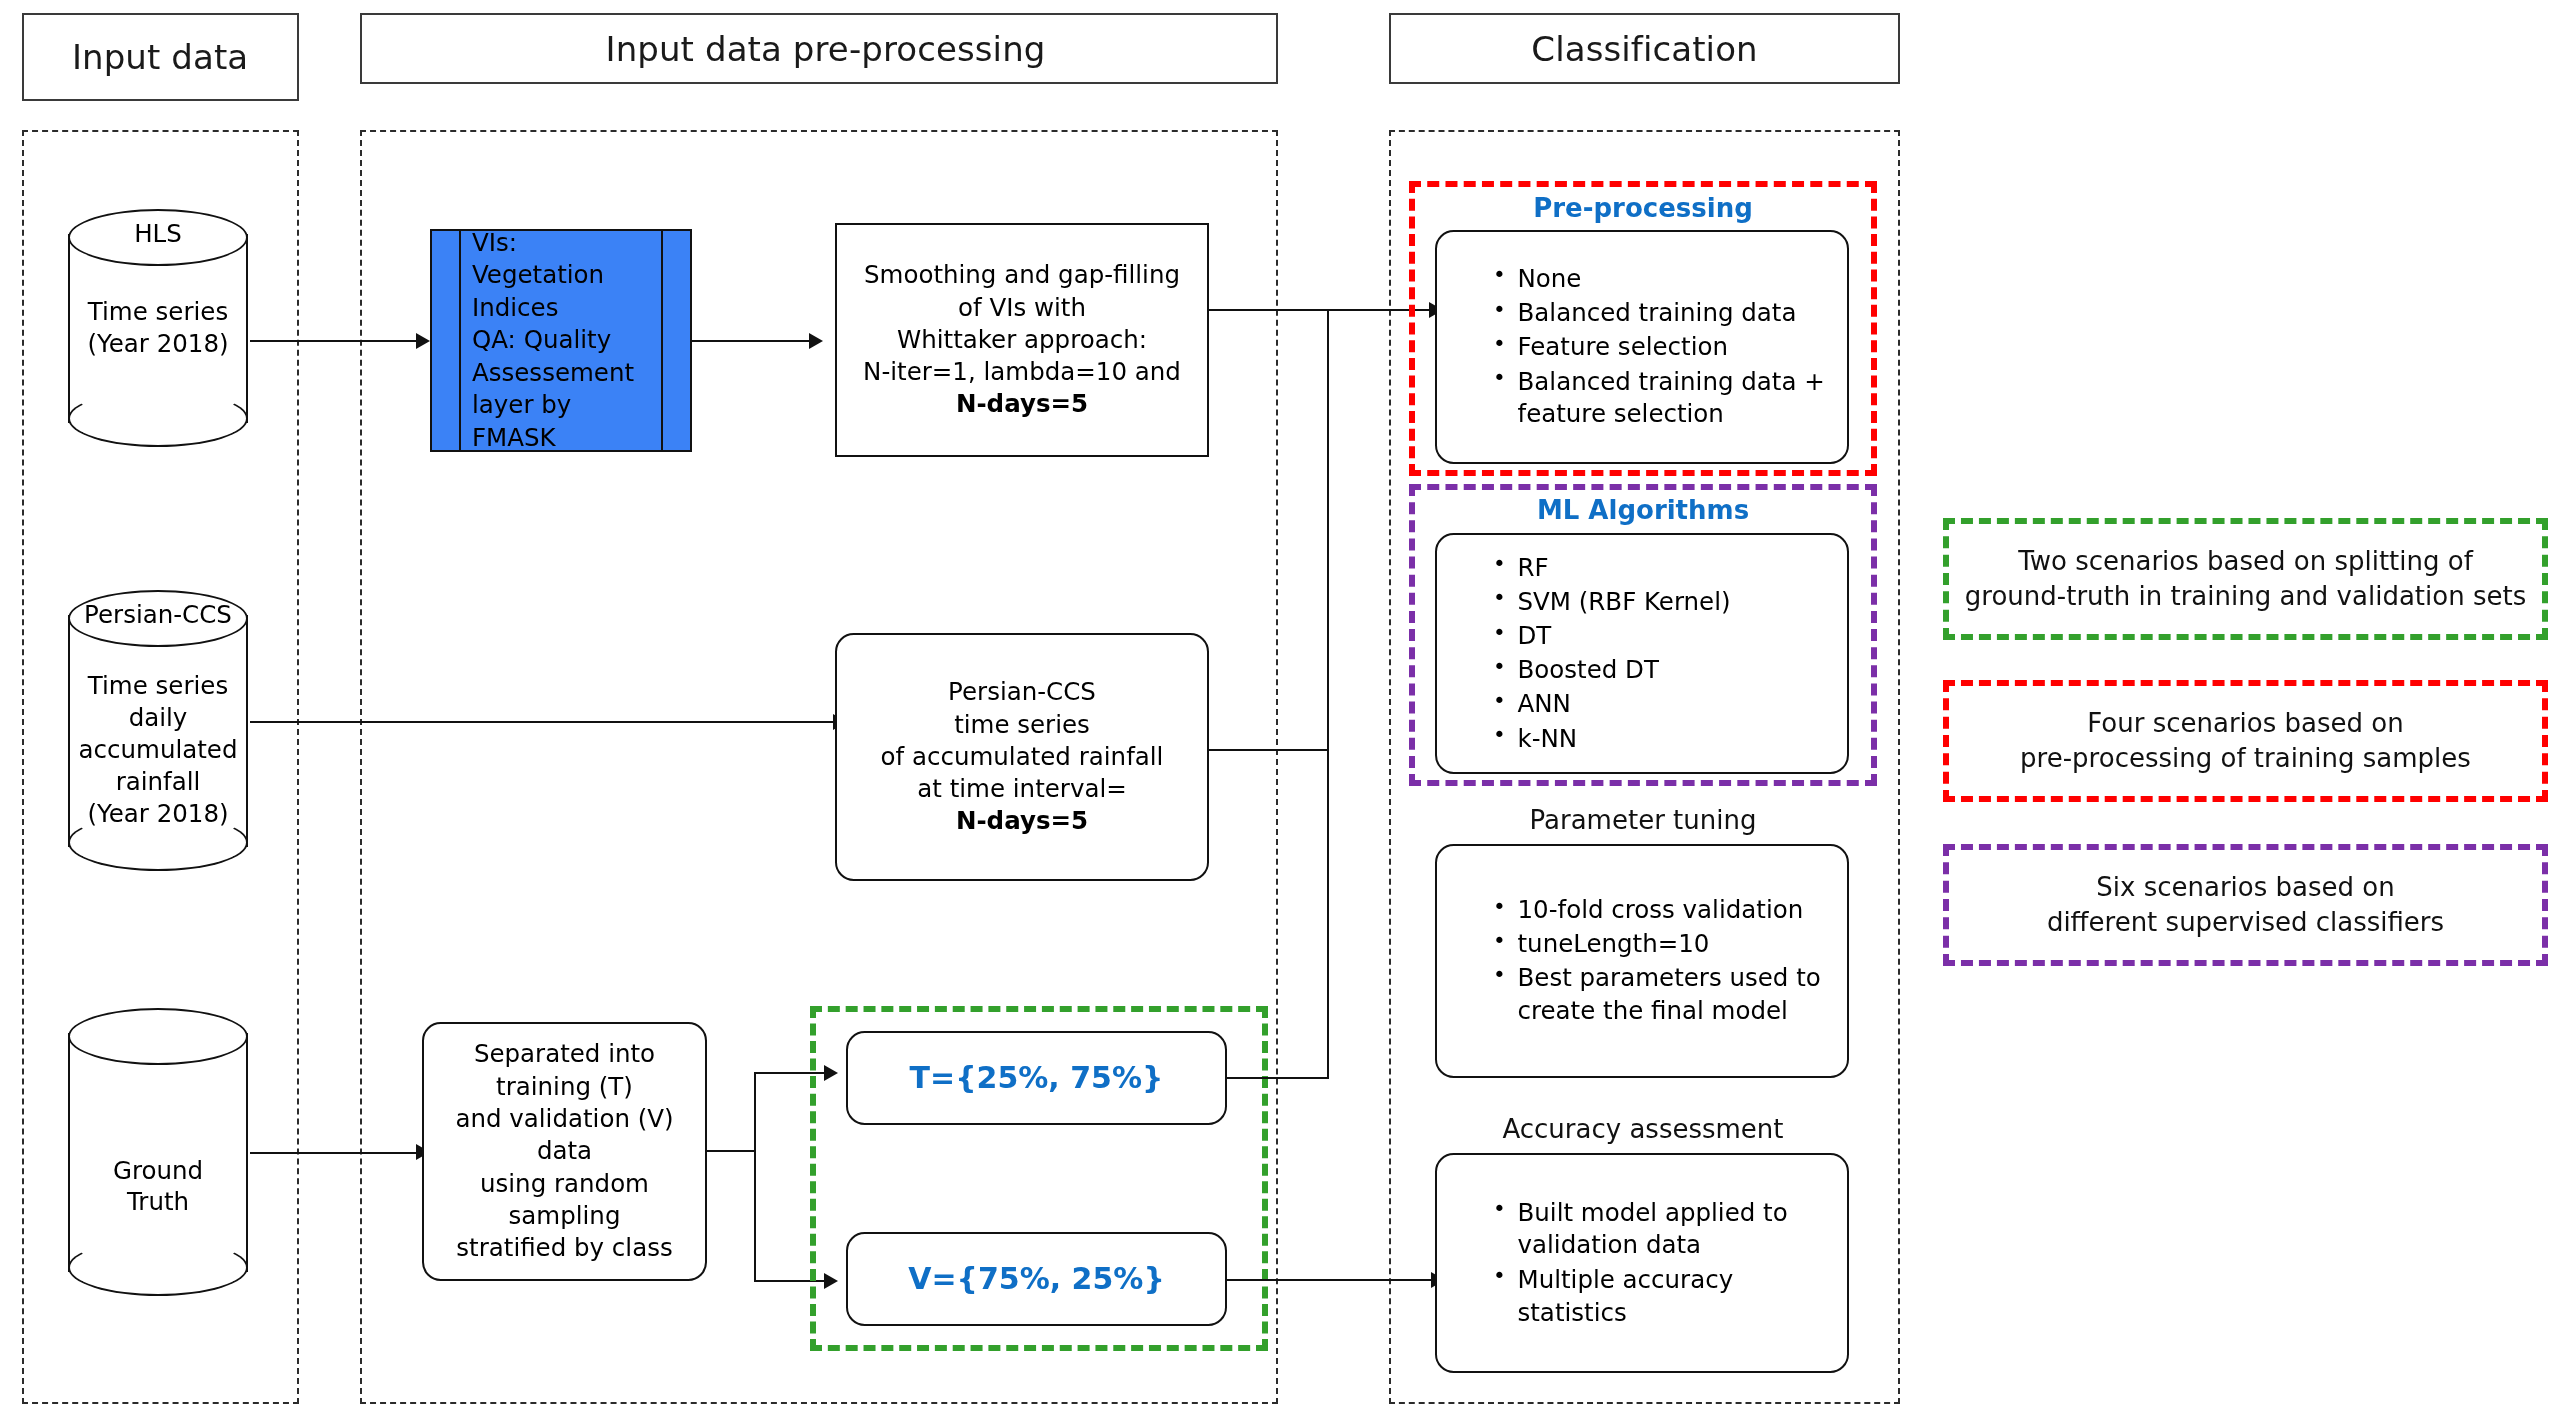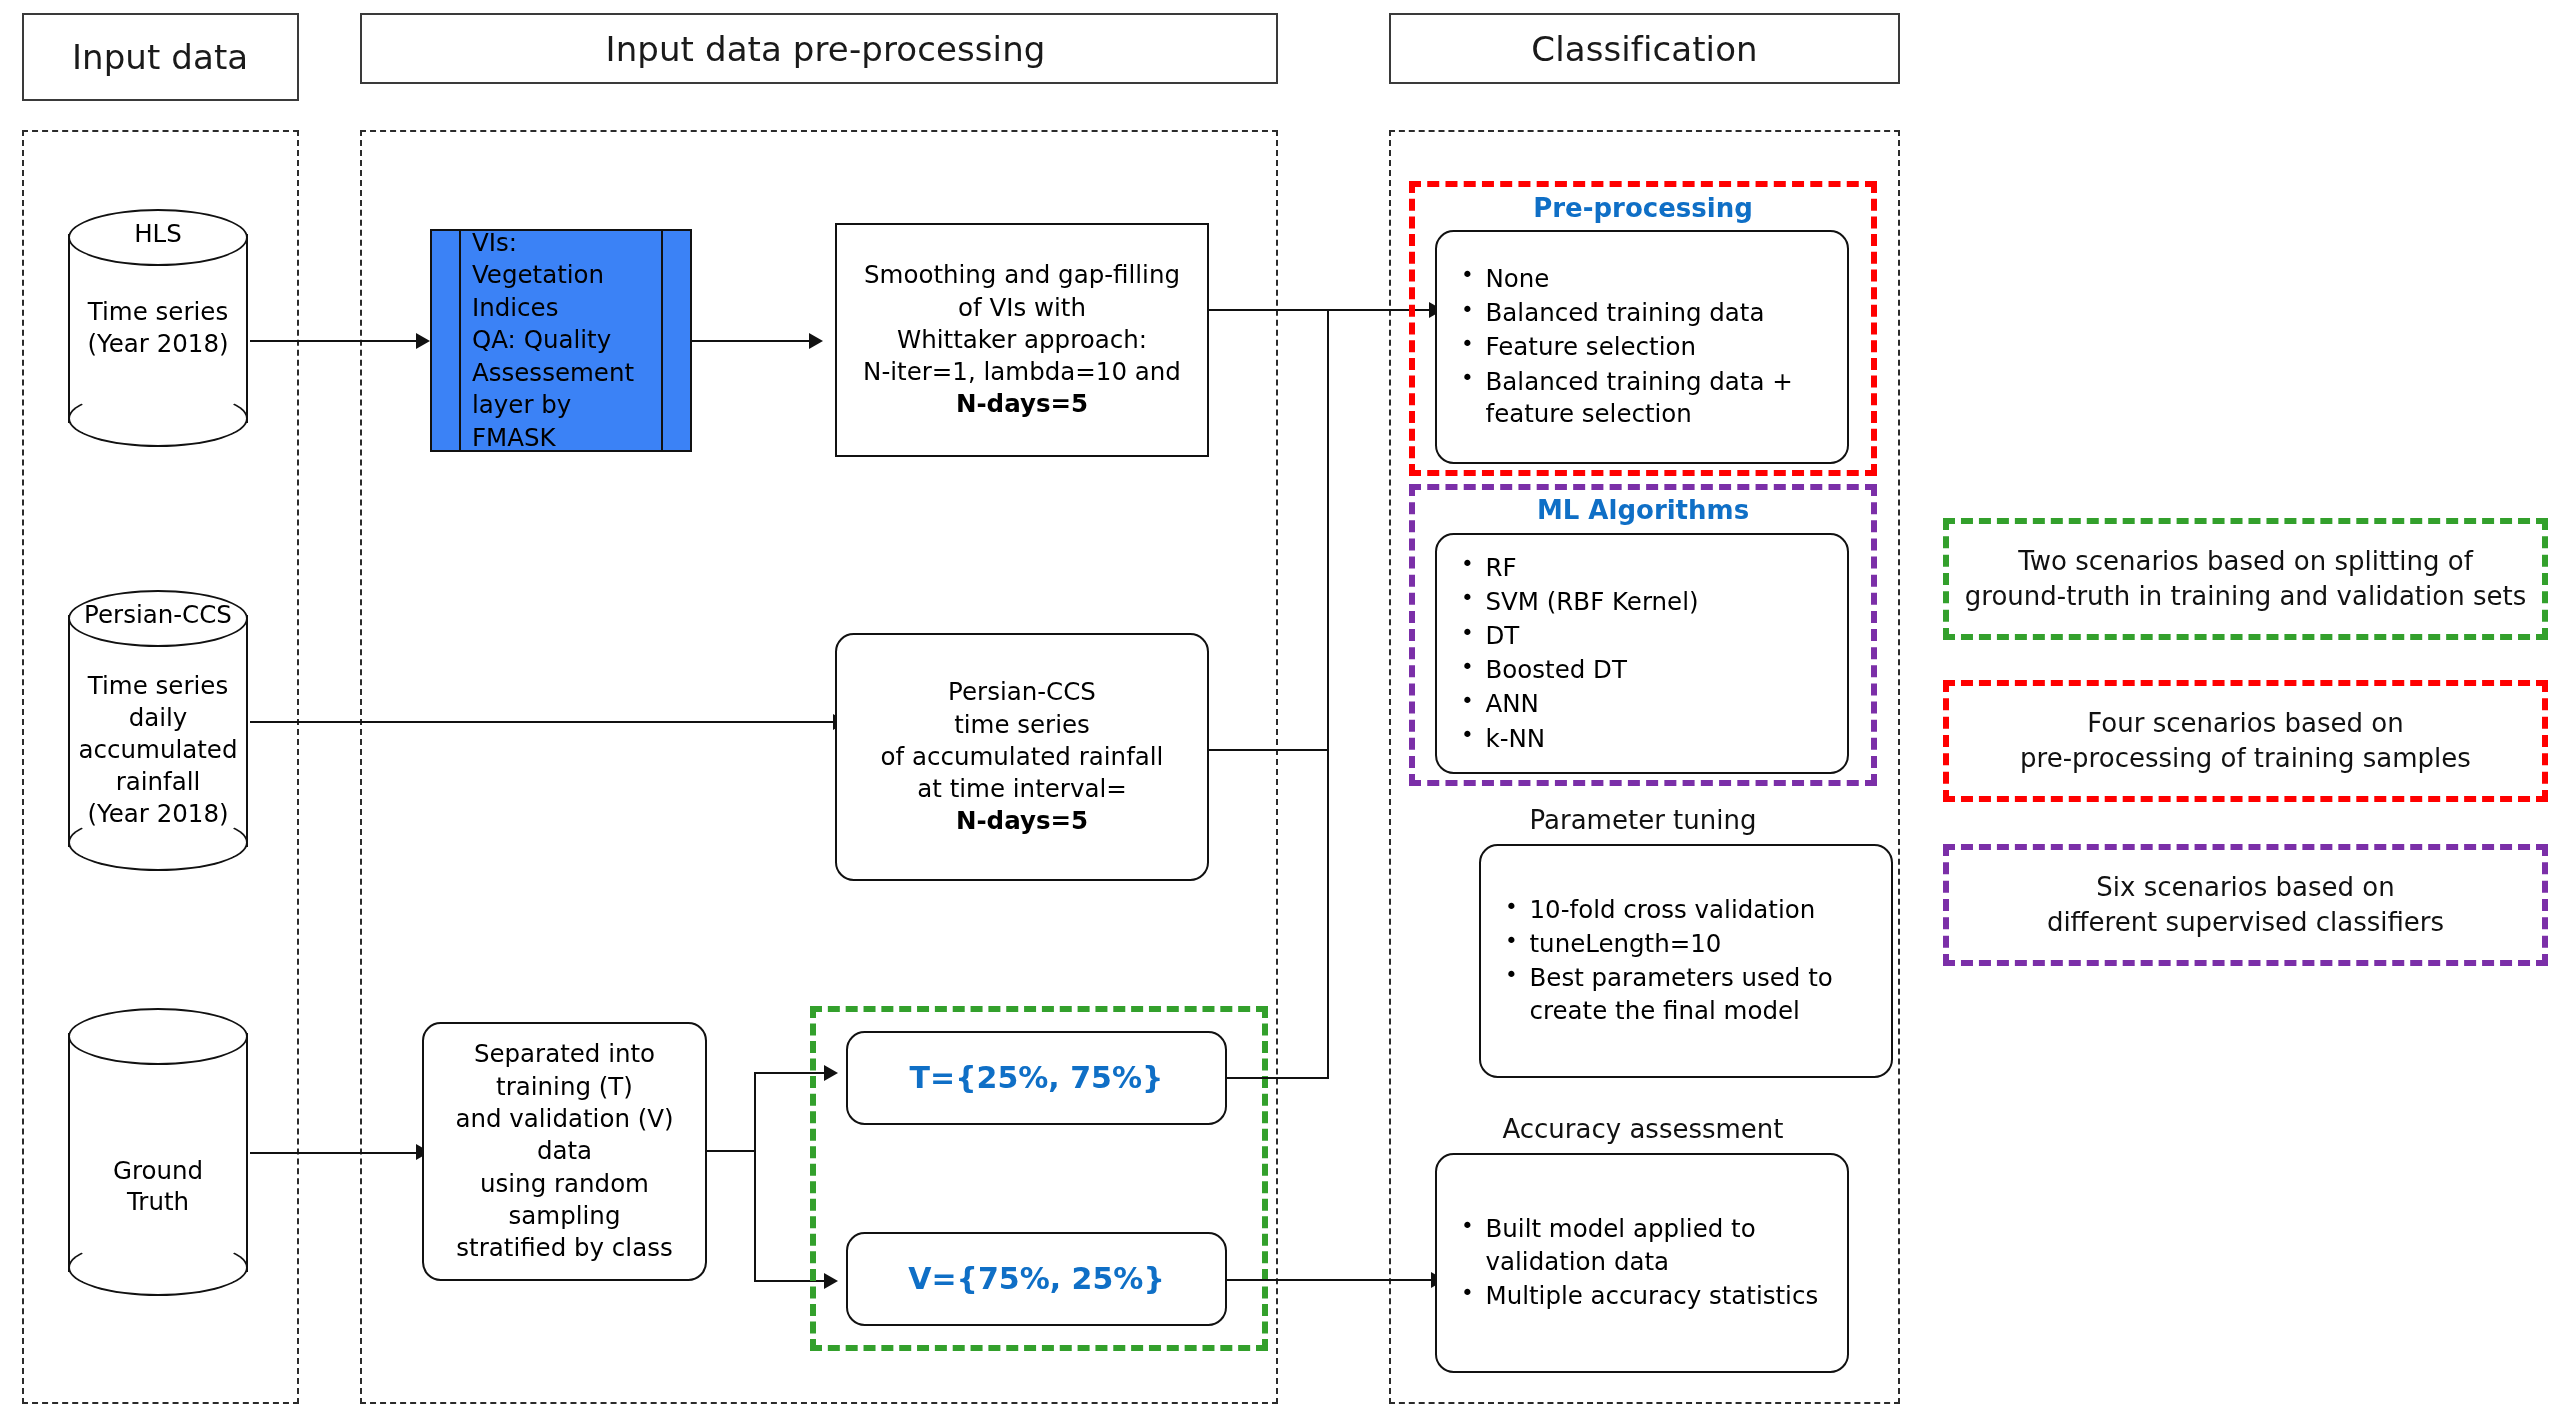--- a/index.html
+++ b/index.html
@@ -36,21 +36,21 @@
 
   
   .ppbox{border:2.2px solid #111;background:#3b82f6;}
   .ppbox .barL{position:absolute;top:0;bottom:0;left:27px;width:2.2px;background:#111;}
   .ppbox .barR{position:absolute;top:0;bottom:0;right:27px;width:2.2px;background:#111;}
   .ppbox .txt{position:absolute;left:40px;right:40px;top:50%;transform:translateY(-50%);
               font-size:24.5px;line-height:1.33;text-align:left;}
 
   
   .listbox{border:2.2px solid #111;border-radius:18.7px;background:#fff;}
-  .listbox ul{margin:0;padding:0 16px 0 24px;list-style:none;}
+  .listbox ul{margin:0;padding:0 16px 0 56px;list-style:none;}
   .listbox li{font-size:24.5px;line-height:1.34;position:relative;padding-left:24.5px;
               margin:1.4px 0;}
   .listbox li:before{content:"\2022";position:absolute;left:0;top:-1.4px;font-size:21.6px;}
 
   .grptitle{position:absolute;text-align:center;font-size:26px;color:#111;}
   .grptitle.blue{color:#0F6FC6;font-weight:bold;}
 
   
   .hl{border-style:dashed;background:transparent;}
   .hl.red{border:6.5px dashed #FF0000;}
@@ -227,21 +227,21 @@
     <li>SVM (RBF Kernel)</li>
     <li>DT</li>
     <li>Boosted DT</li>
     <li>ANN</li>
     <li>k-NN</li>
   </ul>
 </div>
 
 <div class="grptitle" style="left:1409px;top:805px;width:468px;">Parameter tuning</div>
 
-<div class="abs listbox" style="left:1435px;top:844px;width:414px;height:234px;display:flex;align-items:center;margin-left:44px;">
+<div class="abs listbox" style="left:1435px;top:844px;width:414px;height:234px;display:flex;align-items:center;">
   <ul>
     <li>10-fold cross validation</li>
     <li>tuneLength=10</li>
     <li>Best parameters used to create the final model</li>
   </ul>
 </div>
 
 <div class="grptitle" style="left:1409px;top:1114px;width:468px;">Accuracy assessment</div>
 
 <div class="abs listbox" style="left:1435px;top:1153px;width:414px;height:220px;display:flex;align-items:center;">

